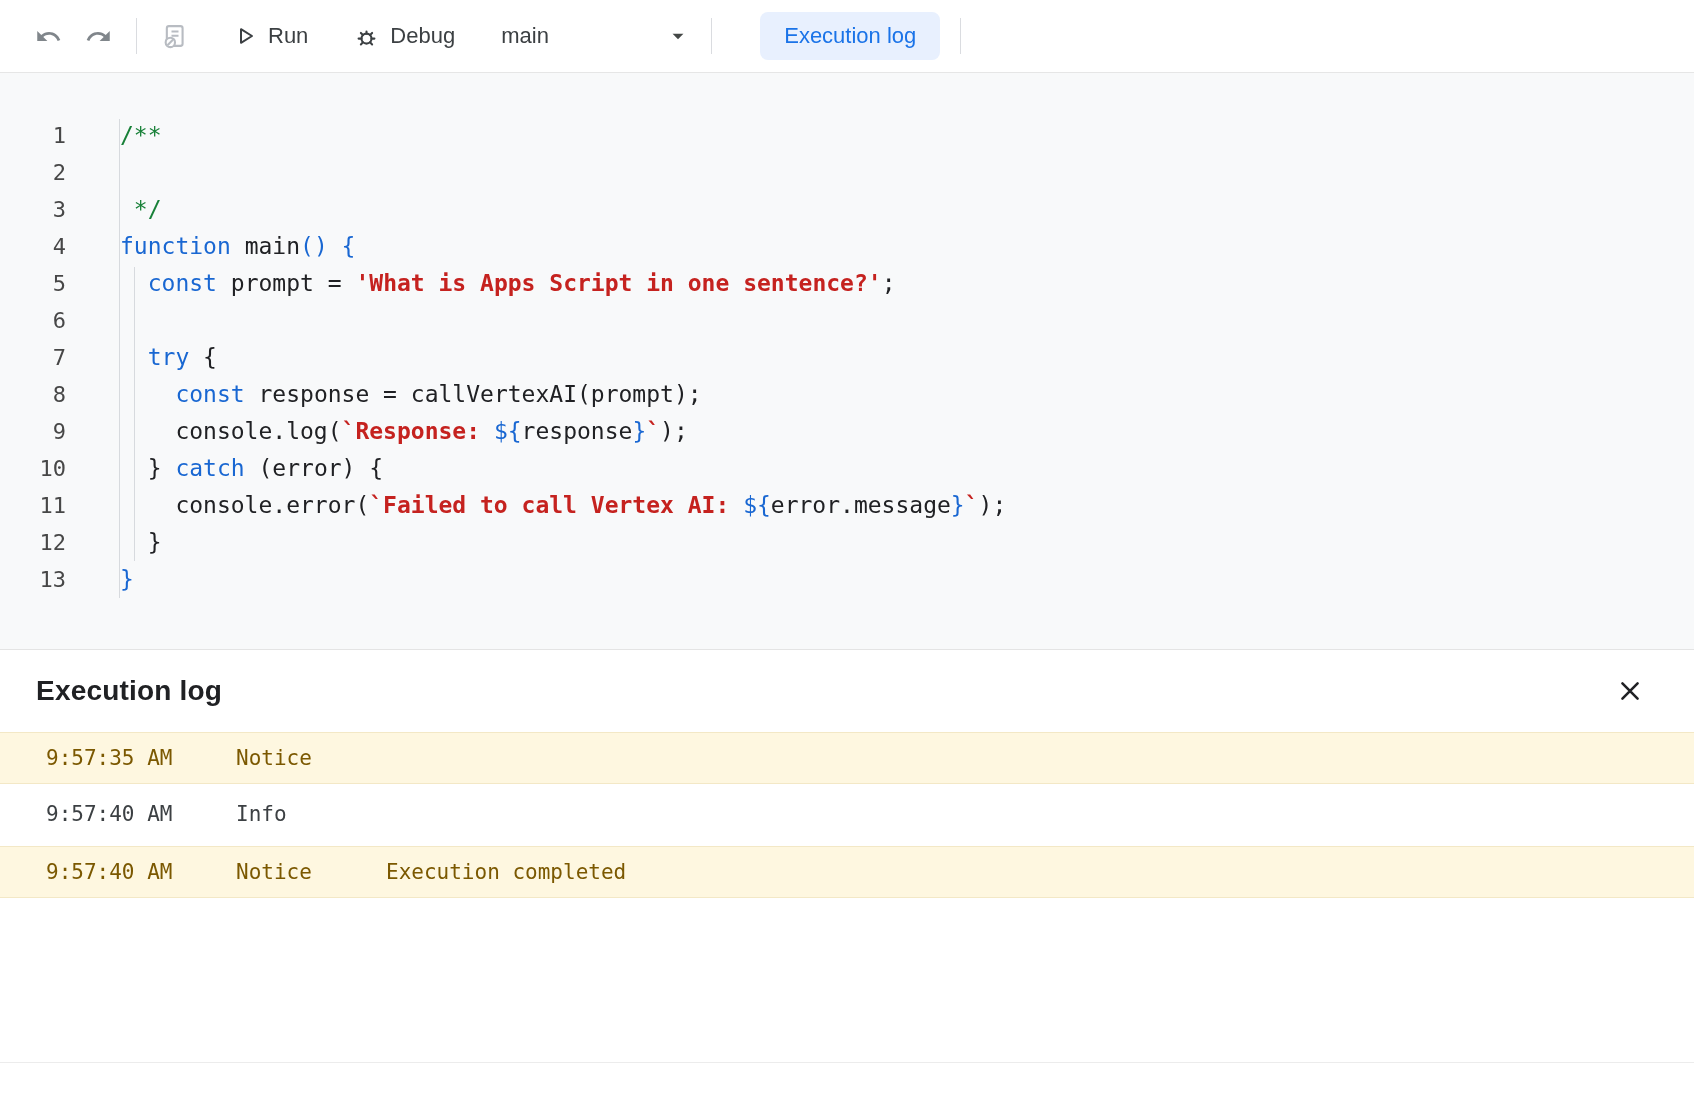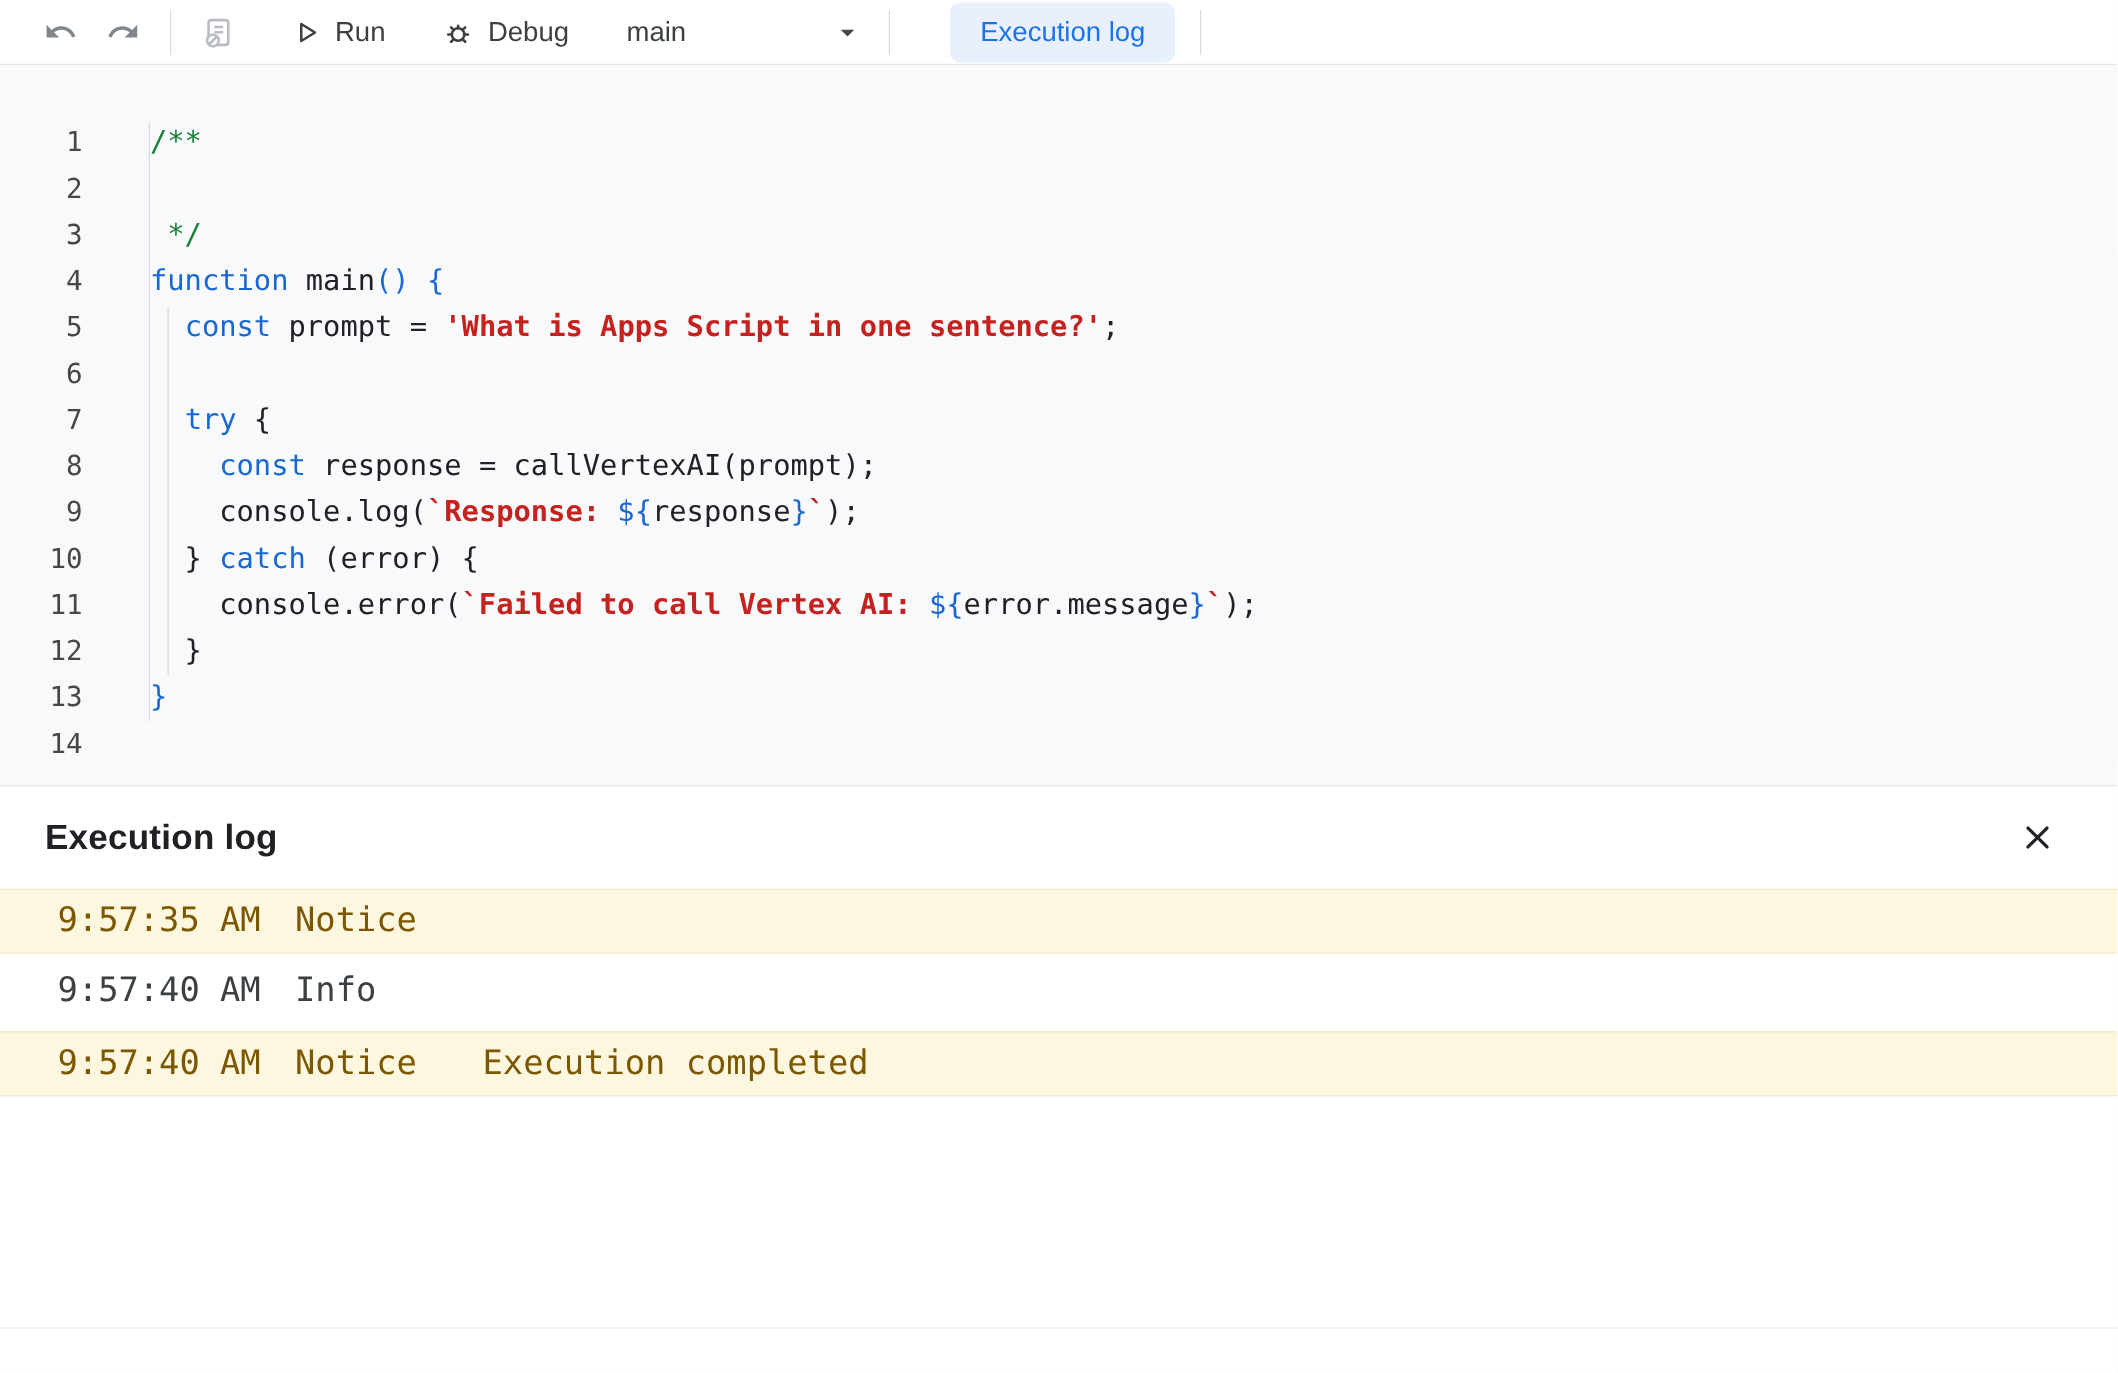--- a/index.html
+++ b/index.html
@@ -1,21 +1,21 @@
 <!DOCTYPE html>
 <html style="--accent: #1a73e8; --accent-bg: #e8f0fe; --comment: #188038; --keyword: #1967d2; --string: #c5221f; --plain: #202124; --notice-bg: #fef7e0; --notice-text: #7b5800; --info-text: #3c4043; --editor-bg: #f8f9fa;"><head>
 <meta charset="utf-8">
 <style>
   * { margin:0; padding:0; box-sizing:border-box; }
   html,body { width:1694px; height:1098px; background:#fff; overflow:hidden;
               font-family:"Liberation Sans", sans-serif; }
   .app { position:relative; width:1694px; height:1098px; }
 
   
-  .toolbar { height:52px; background:#fff; border-bottom:1px solid #e6e6e6;
+  .toolbar { height:73px; background:#fff; border-bottom:1px solid #e6e6e6;
              display:flex; align-items:center; padding-left:30px; }
   .icon-btn { width:36px; height:36px; display:flex; align-items:center; justify-content:center;
               border-radius:50%; cursor:pointer; flex:none; }
   .icon-btn + .icon-btn { margin-left:14px; }
   .tb-divider { width:1px; height:36px; background:#dadce0; margin:0 20px; flex:none; }
   .tb-btn { display:flex; align-items:center; gap:11px; font-size:22px; color:#3c4043;
             font-weight:500; cursor:pointer; flex:none; }
   .run-btn { margin-left:40px; }
   .debug-btn { margin-left:46px; }
   .fn-select { margin-left:46px; width:190px; display:flex; align-items:center;
@@ -41,21 +41,21 @@
 
   
   .log-panel { background:#fff; border-top:1px solid #e4e4e4; }
   .log-header { height:82px; display:flex; align-items:center; justify-content:space-between;
                 padding:0 44px 0 36px; }
   .log-title { font-size:28px; font-weight:700; color:#202124; letter-spacing:.2px; }
   .close-btn { width:40px; height:40px; display:flex; align-items:center; justify-content:center;
                cursor:pointer; }
   .log-row { display:grid; grid-template-columns:190px 150px 1fr;
              padding:9px 0 9px 46px; font-family:"DejaVu Sans Mono", monospace;
-             font-size:27px; line-height:32px; }
+             font-size:21px; line-height:32px; }
   .log-row.notice { background:var(--notice-bg,#fef7e0); color:var(--notice-text,#7b5800);
                     border-top:1px solid #f3e8c6; border-bottom:1px solid #f3e8c6; }
   .log-row.info { color:var(--info-text,#3c4043); padding-top:14px; padding-bottom:16px; }
   .log-message { max-width:1100px; }
   .bottom-line { position:absolute; left:0; right:0; top:1062px; height:1px; background:#ececec; }
 </style>
 </head>
 <body>
 
 <div class="app">
@@ -154,24 +154,20 @@
           <div class="code-text"><span class="tok-p">    console.error(</span><span class="tok-s">`Failed to call Vertex AI: </span><span class="tok-k">${</span><span class="tok-p">error.message</span><span class="tok-k">}</span><span class="tok-s">`</span><span class="tok-p">);</span></div>
         </div>
         <div class="code-line">
           <div class="gutter">12</div>
           <div class="code-text"><span class="tok-p">  }</span></div>
         </div>
         <div class="code-line">
           <div class="gutter">13</div>
           <div class="code-text"><span class="tok-k">}</span></div>
         </div>
-        <div class="code-line">
-          <div class="gutter">14</div>
-          <div class="code-text"></div>
-        </div>
       </div>
   </div>
 
   <div class="log-panel">
     <div class="log-header">
       <div class="log-title">Execution log</div>
       <div class="close-btn">
         <svg width="28" height="28" viewBox="0 0 24 24" fill="none" stroke="#202124" stroke-width="2.2" stroke-linecap="round">
             <path d="M5.5 5.5l13 13M18.5 5.5l-13 13"></path>
           </svg>

